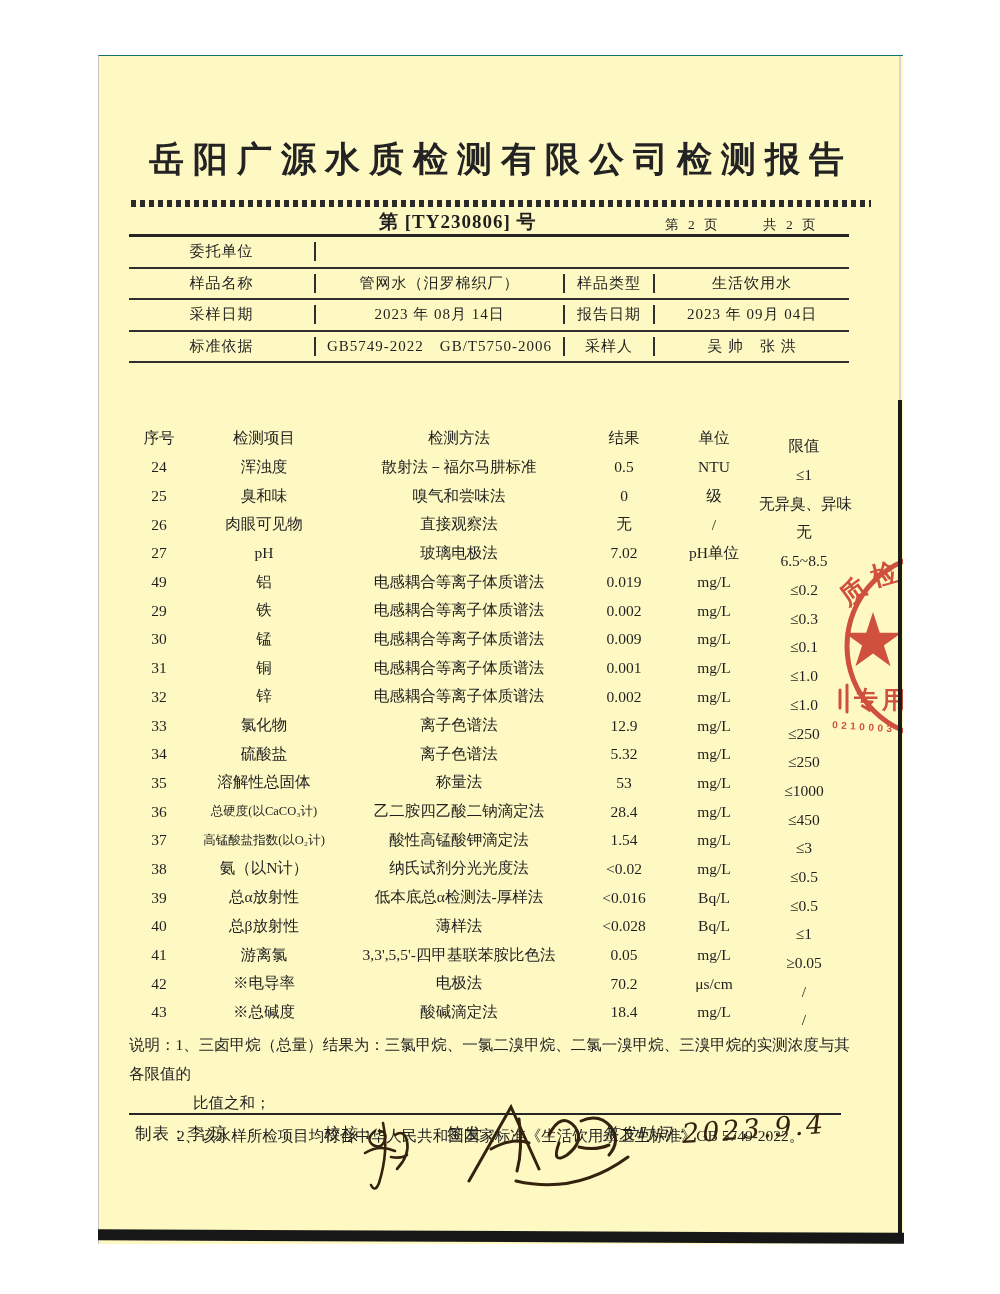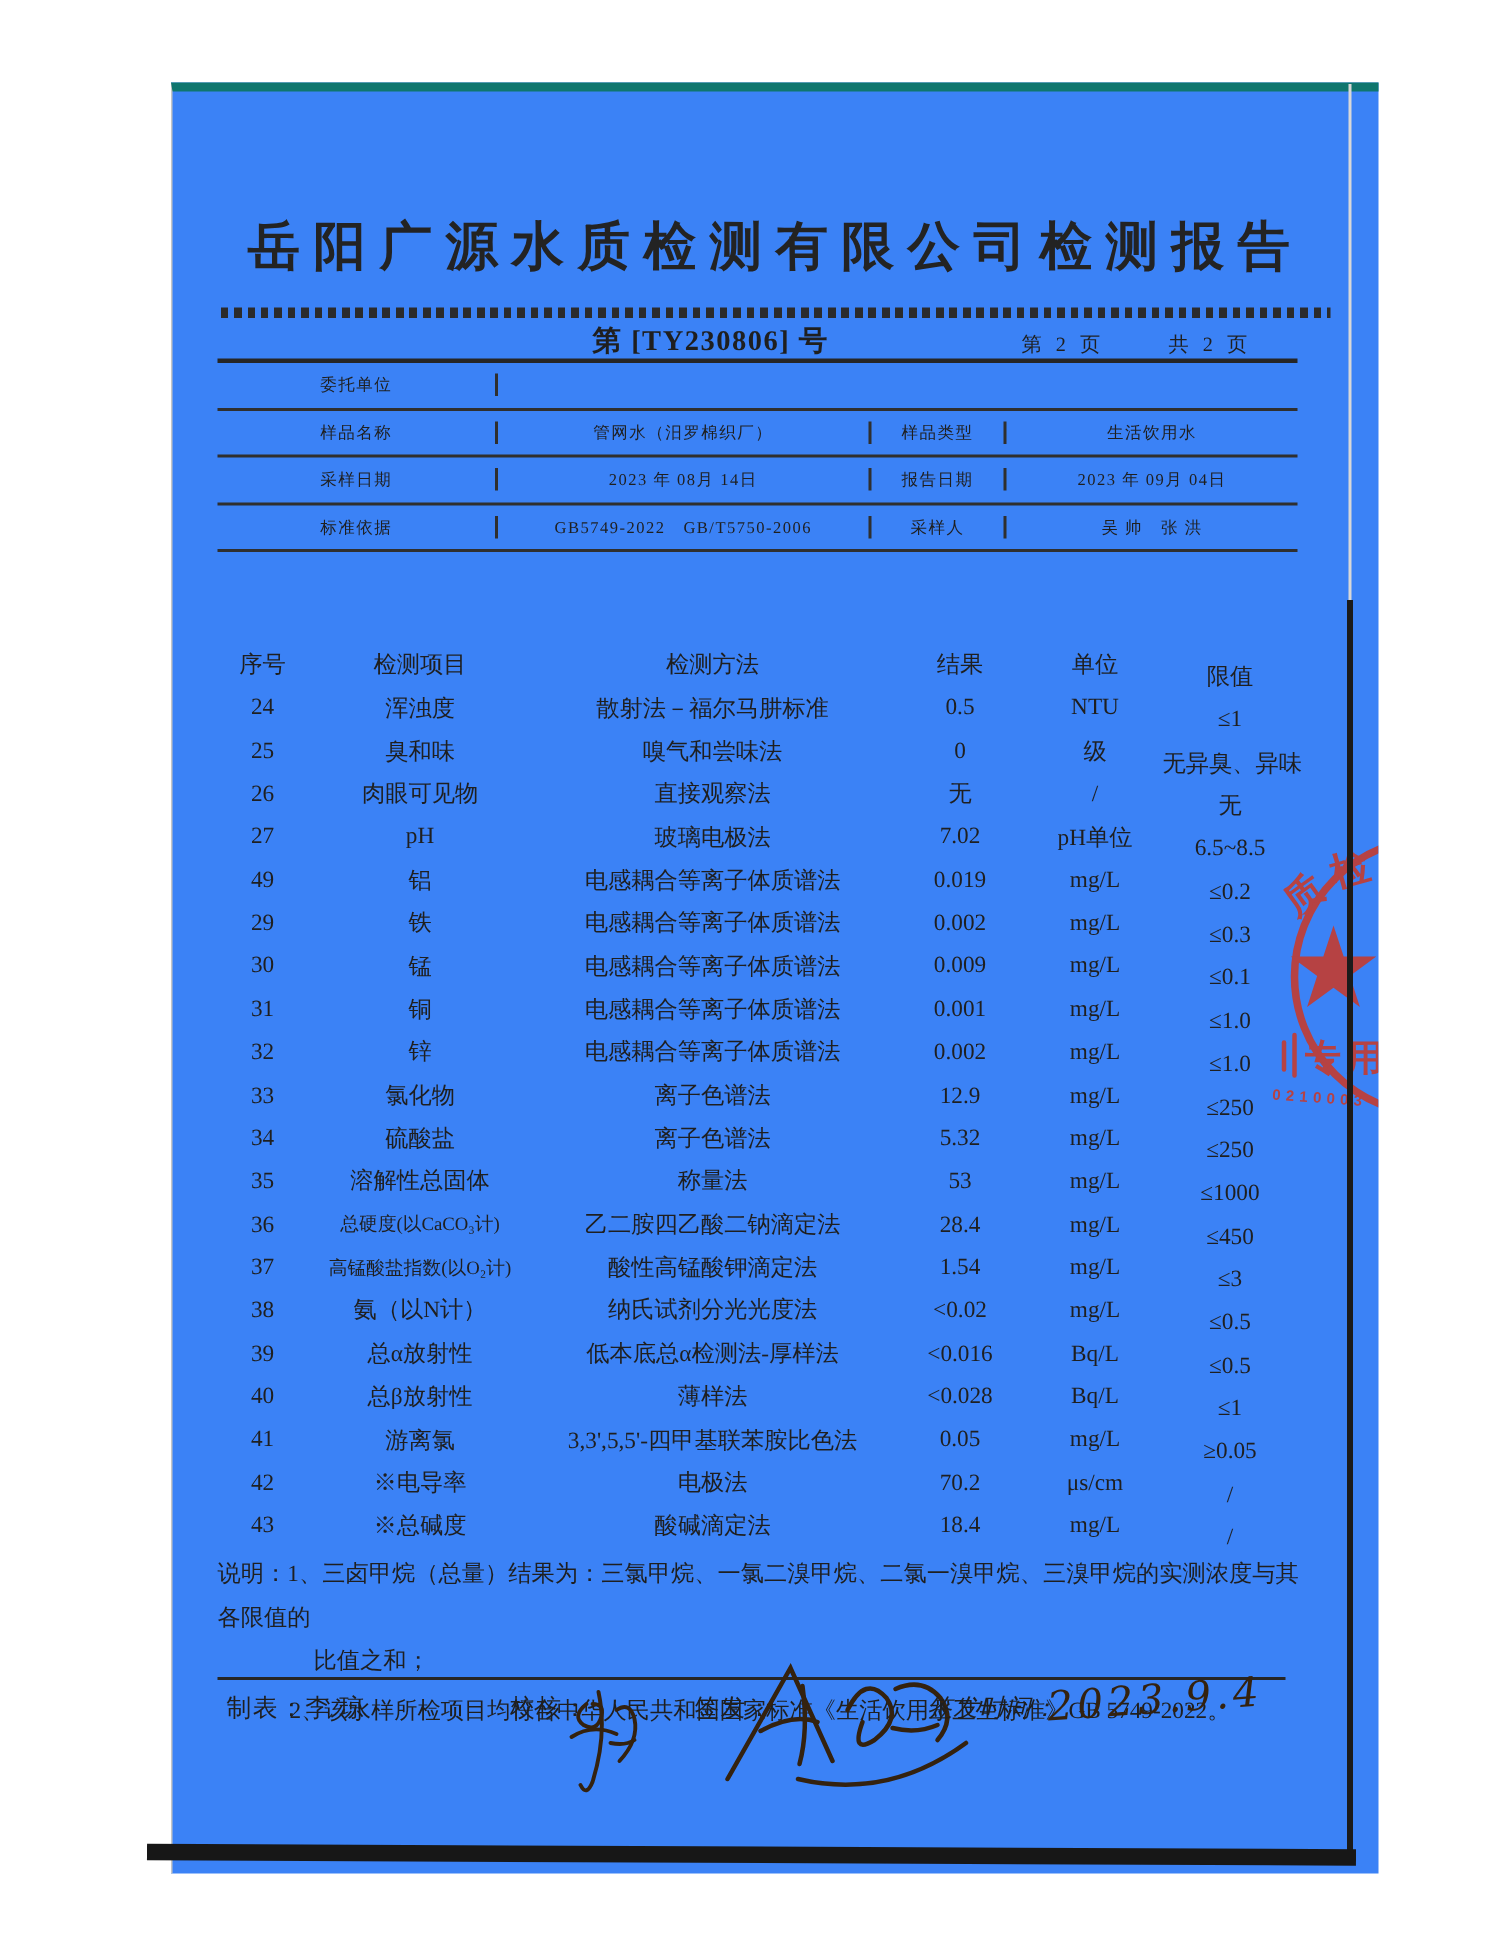--- a/index.html
+++ b/index.html
@@ -1,35 +1,35 @@
 <!DOCTYPE html>
 <html><head>
 <meta charset="utf-8">
 <style>
   html,body{margin:0;padding:0;background:#ffffff;}
   .page{position:relative;width:1000px;height:1294px;background:#ffffff;overflow:hidden;
         font-family:"Liberation Serif",serif;color:#1f1f1f;}
-  .paper{position:absolute;left:114px;top:55px;width:804px;height:1188px;background:#3b82f6;
-         border-left:1px solid #c6c6c6;border-top:6px solid #0f766e;overflow:hidden;}
+  .paper{position:absolute;left:98px;top:55px;width:804px;height:1188px;background:#fef9c3;
+         border-left:1px solid #c6c6c6;border-top:1px solid #0f766e;overflow:hidden;}
   
   .edge-right-faint{position:absolute;left:899px;top:56px;width:2px;height:346px;background:#d8d8d8;}
   .edge-right-dark{position:absolute;left:898px;top:400px;width:4px;height:842px;background:#1b1b1b;}
   .edge-bottom{position:absolute;left:98px;top:1231px;width:806px;height:11px;background:#171717;transform:rotate(0.25deg);}
 
   .title{position:absolute;top:80px;left:0;width:100%;text-align:center;
          font-family:"Liberation Sans",sans-serif;font-weight:700;font-size:35px;
          letter-spacing:9px;color:#232323;white-space:nowrap;}
   .dotline{position:absolute;top:144px;left:32px;width:740px;height:7px;
            background-image:repeating-linear-gradient(90deg,#2b2b2b 0 5px,transparent 5px 9px);}
   .docline{position:absolute;top:153px;left:0;width:100%;height:26px;}
   .docnum{position:absolute;left:280px;top:0;font-size:19px;font-weight:600;letter-spacing:1px;}
   .pagecur{position:absolute;left:566px;top:7px;font-size:13.5px;letter-spacing:3px;}
   .pagetot{position:absolute;left:664px;top:7px;font-size:13.5px;letter-spacing:3px;}
 
-  .info{position:absolute;top:178px;left:30px;width:720px;border-top:3px solid #262626;font-size:11px;}
+  .info{position:absolute;top:178px;left:30px;width:720px;border-top:3px solid #262626;font-size:15px;}
   .irow{display:grid;grid-template-columns:187px 249px 90px 194px;border-bottom:2px solid #2f2f2f;
         height:29.5px;align-items:center;}
   .icell{text-align:center;white-space:nowrap;overflow:hidden;letter-spacing:1px;}
   .lab{border-right:2px solid #2f2f2f;}
   .b{border-right:2px solid #2f2f2f;}
   .span3{grid-column:2/5;}
   .left{text-align:left;padding-left:12px;}
 
   .results{position:absolute;top:367px;left:30px;width:720px;font-size:15.5px;}
   .rhead{display:flex;height:30px;align-items:center;}

